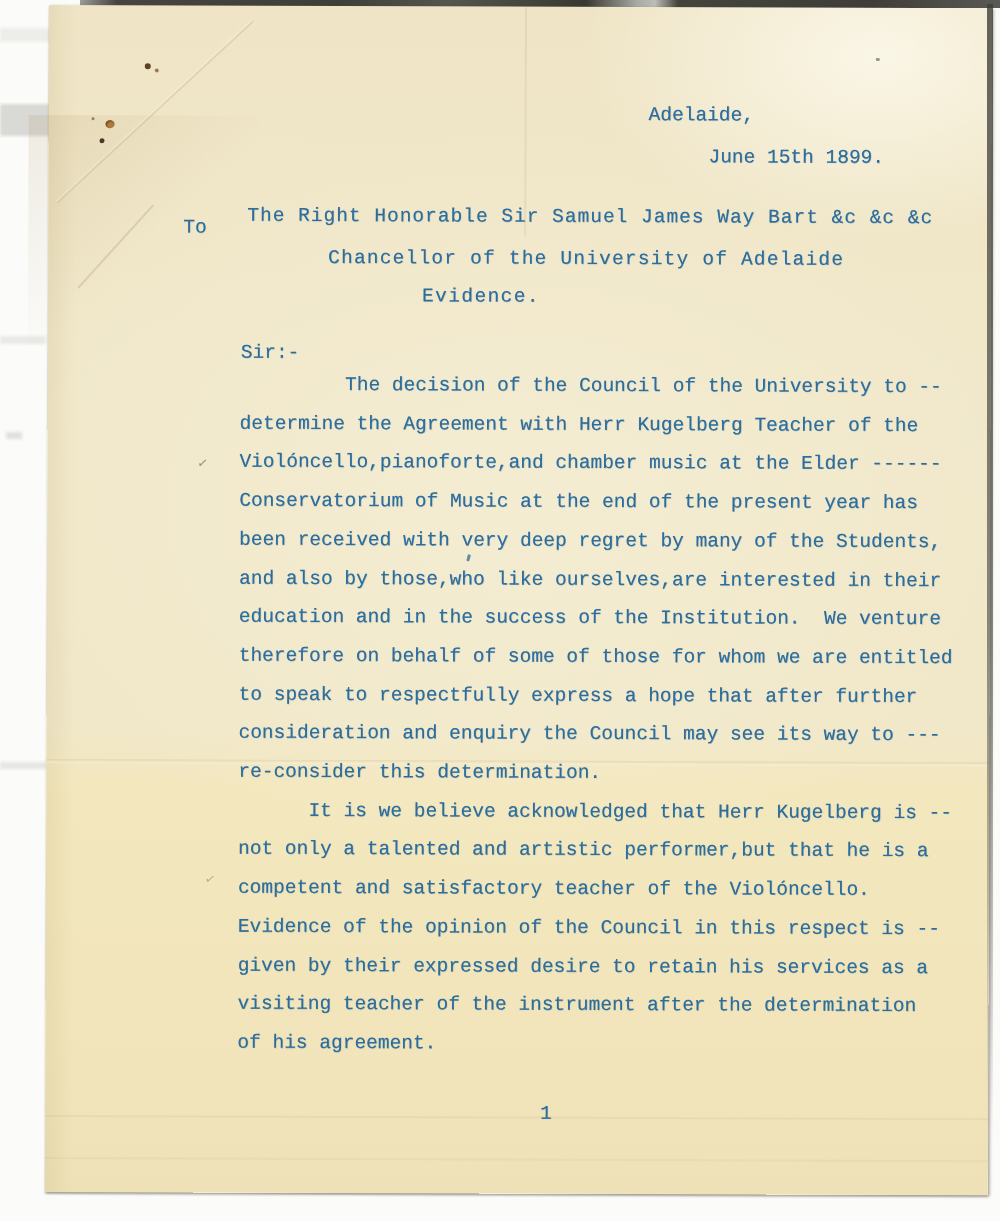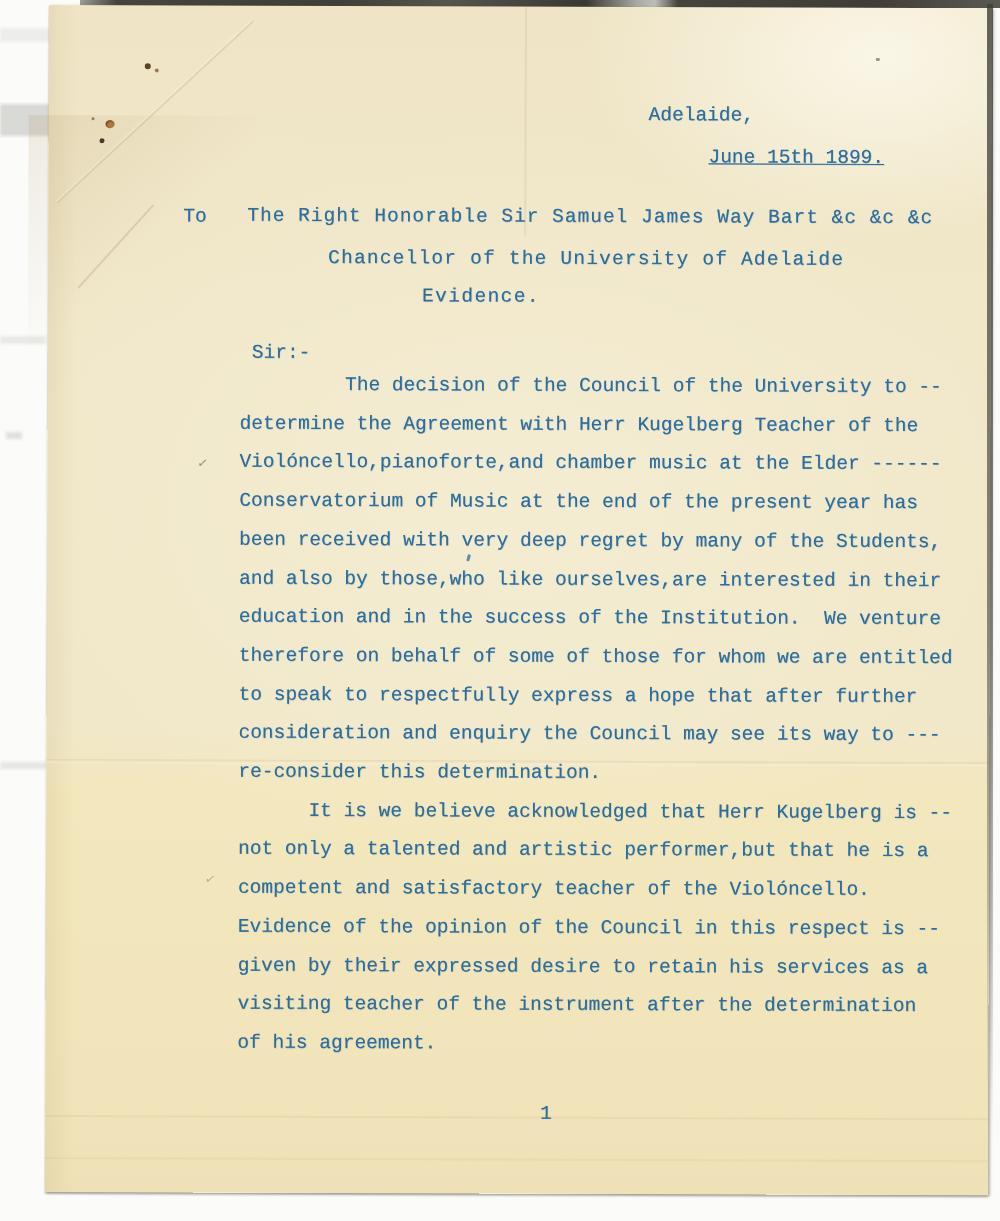--- a/index.html
+++ b/index.html
@@ -67,26 +67,26 @@
   .sp6{left:827px;top:50px;width:4px;height:3px;background:#9a948a;border-radius:40%;}
 
   
   .tw{
     position:absolute;white-space:pre;
     color:#2d6d9c;
     font-size:19.5px;line-height:1;
     text-shadow:0.4px 0.4px 0.7px rgba(45,109,156,.55);
   }
   .place{left:600px;top:99px;text-align:right;}
-  .date{left:660px;top:141px;text-decoration:underline;}
-  .to-label{left:135px;top:202px;}
+  .date{left:660px;top:141px;}
+  .to-label{left:135px;top:213px;}
   .r1{left:199px;top:201px;letter-spacing:1px;}
   .r2{left:280px;top:243px;letter-spacing:1.2px;}
   .r3{left:374px;top:281px;letter-spacing:1.4px;}
-  .salutation{left:193px;top:338px;margin-left:11px;}
+  .salutation{left:193px;top:338px;}
   .body{left:192px;top:360px;line-height:38.7px;}
   .body div{white-space:pre;}
   .pagenum{left:495px;top:1098px;}
 
   
   .check{
     position:absolute;color:#84857a;
     font-family:"DejaVu Sans",sans-serif;
     font-size:13px;opacity:.85;
   }

